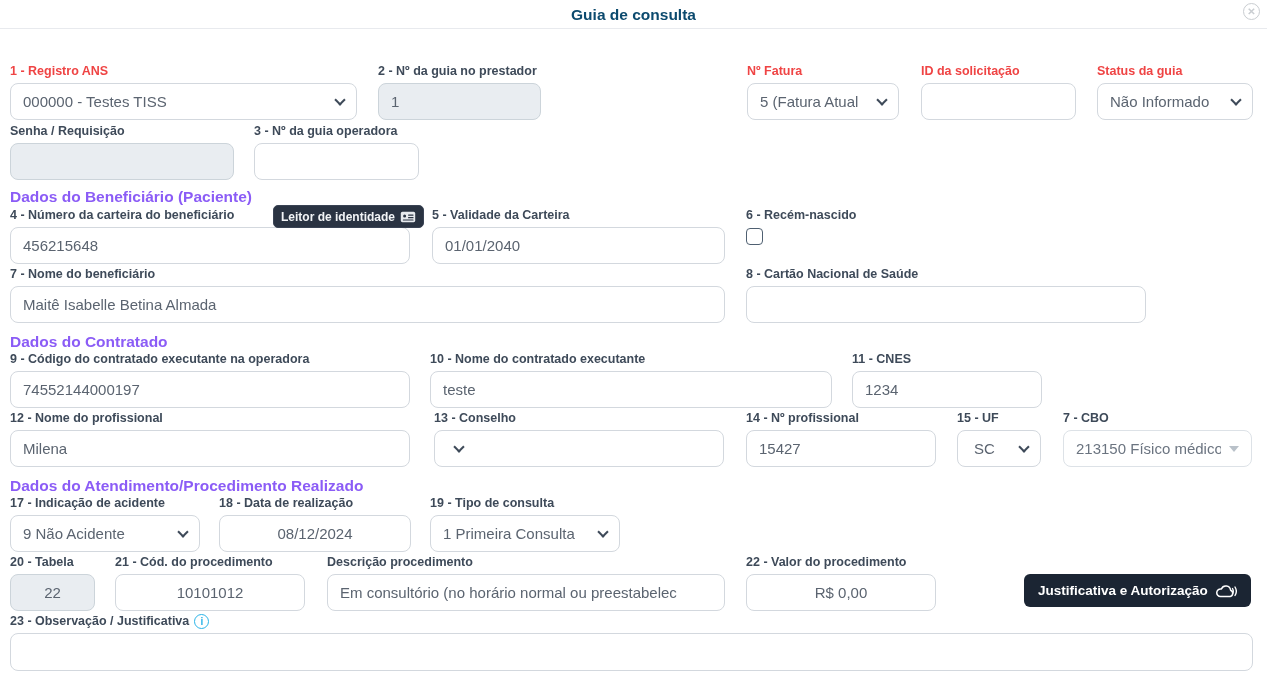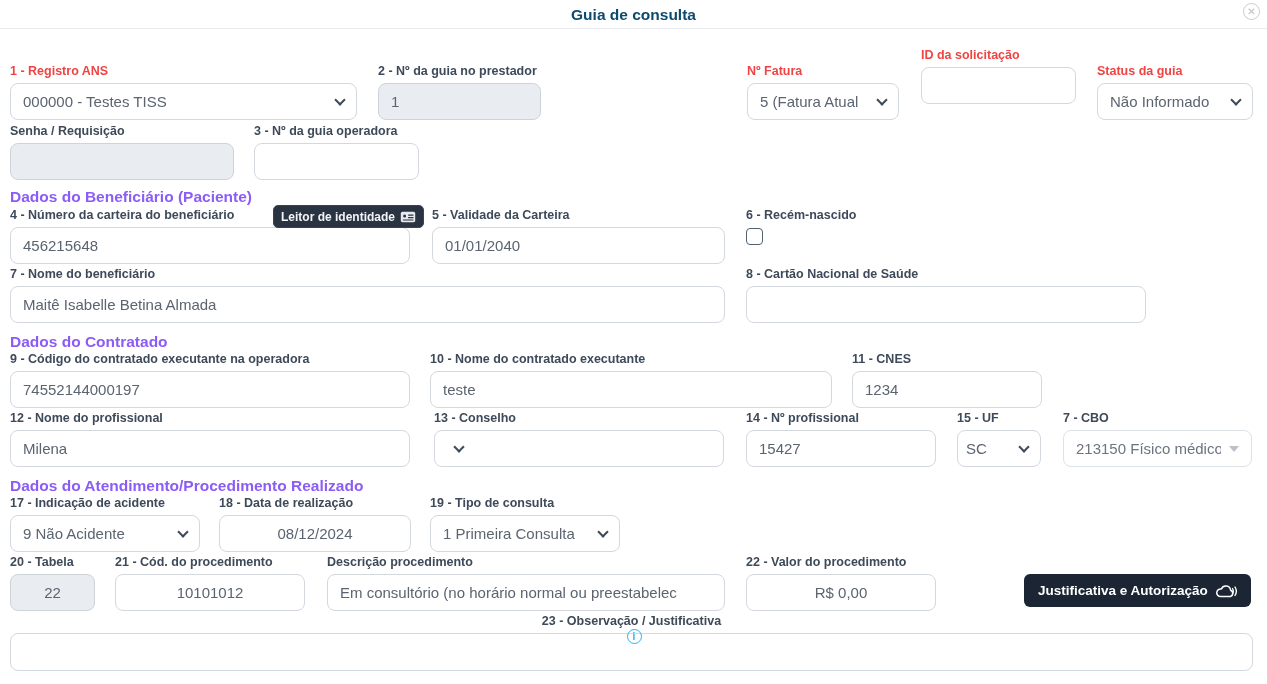--- a/index.html
+++ b/index.html
@@ -66,21 +66,21 @@
     display:flex; align-items:center; gap:7px;
     color:#ffffff; font-size:13.5px; font-weight:700; cursor:pointer; white-space:nowrap;
     font-family:"Liberation Sans", sans-serif;
   }
   .info-icon {
     display:inline-flex; align-items:center; justify-content:center;
     width:15px; height:15px; border:1.5px solid #2ab4e8; border-radius:50%;
     color:#2ab4e8; font-size:10px; font-weight:700; margin-left:5px;
     vertical-align:-3px; cursor:pointer; font-style:normal;
   }
-  .lbl-row { display:flex; align-items:center;flex-direction:column; }
+  .lbl-row { display:flex; align-items:center; }
 </style>
 </head>
 <body>
 
 <div id="app">
 
   <div class="page-title">Guia de consulta</div>
   <div class="close-btn">✕</div>
   <div class="hdr-divider"></div>
 
@@ -95,21 +95,21 @@
     <div class="lbl">2 - Nº da guia no prestador</div>
     <input class="box disabled" disabled="" value="1" style="">
   </div>
   <div class="fg" style="left:747px; top:64px; width:152px">
     <div class="lbl purple">Nº Fatura</div>
     <div class="box select">
       <span class="val">5 (Fatura Atual</span>
       <span class="chev"></span>
     </div>
   </div>
-  <div class="fg" style="left:921px; top:48px; width:155px">
+  <div class="fg" style="left:921px; top:64px; width:155px">
     <div class="lbl purple">ID da solicitação</div>
     <input class="box" value="" style="">
   </div>
   <div class="fg" style="left:1097px; top:64px; width:156px">
     <div class="lbl purple">Status da guia</div>
     <div class="box select">
       <span class="val">Não Informado</span>
       <span class="chev"></span>
     </div>
   </div>
@@ -181,21 +181,21 @@
     <div class="box select">
       <span class="chev"></span>
     </div>
   </div>
   <div class="fg" style="left:746px; top:411px; width:190px">
     <div class="lbl">14 - Nº profissional</div>
     <input class="box" value="15427" style="">
   </div>
   <div class="fg" style="left:957px; top:411px; width:84px">
     <div class="lbl">15 - UF</div>
-    <div class="box select" style="padding-left:8px">
+    <div class="box select" style="padding-left:16px">
       <span class="val">SC</span>
       <span class="chev"></span>
     </div>
   </div>
   <div class="fg" style="left:1063px; top:411px; width:189px">
     <div class="lbl">7 - CBO</div>
     <div class="box select muted">
       <span class="val">213150 Físico médico</span>
       <span class="tri-down"></span>
     </div>

